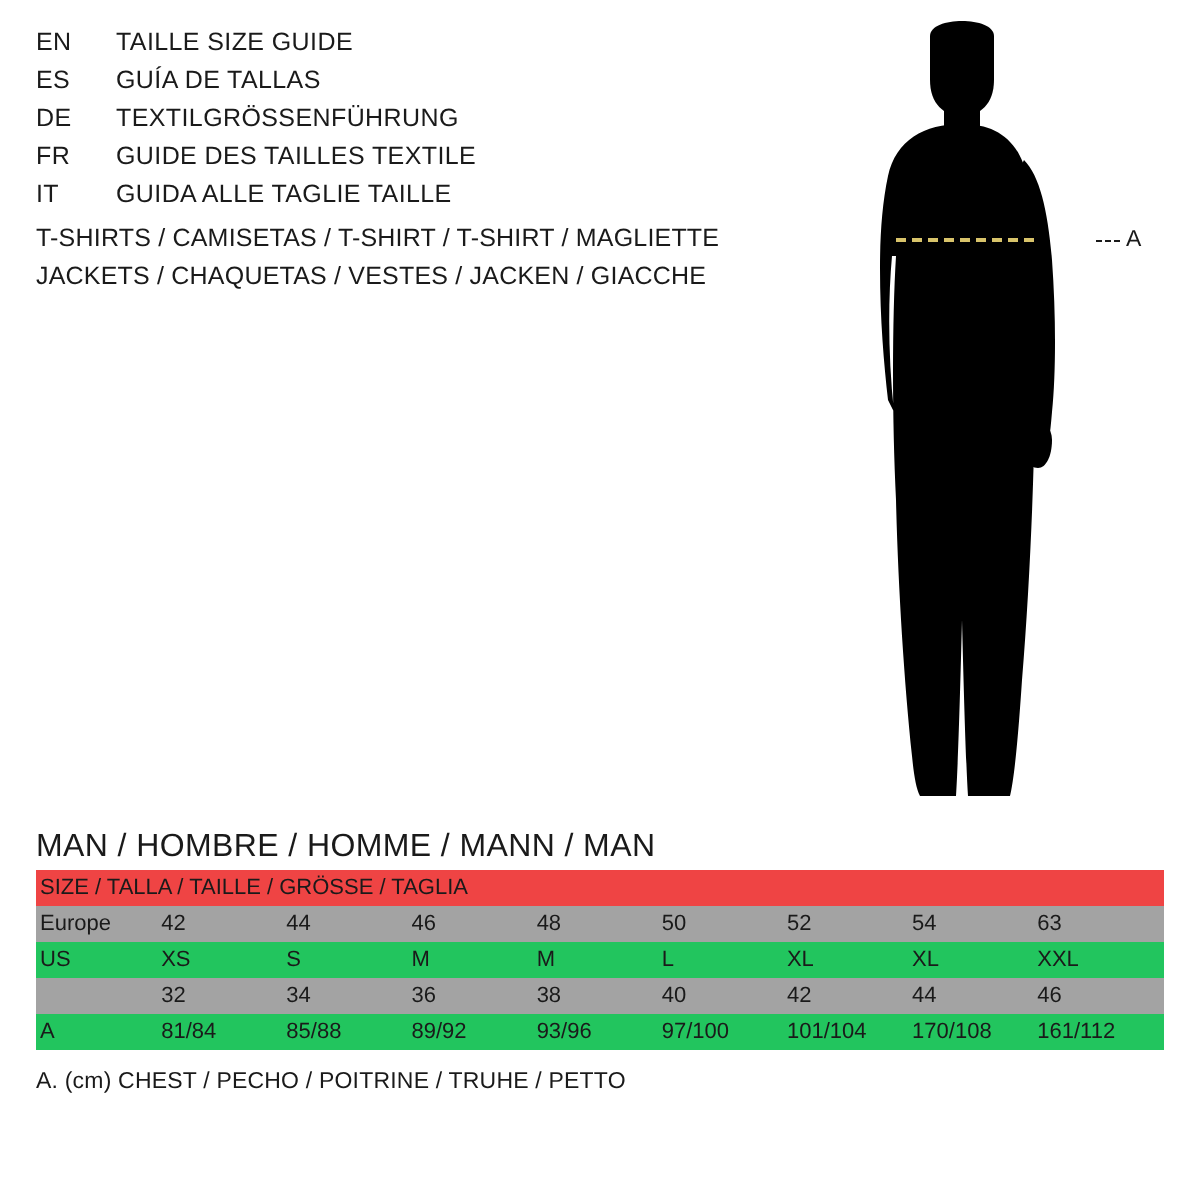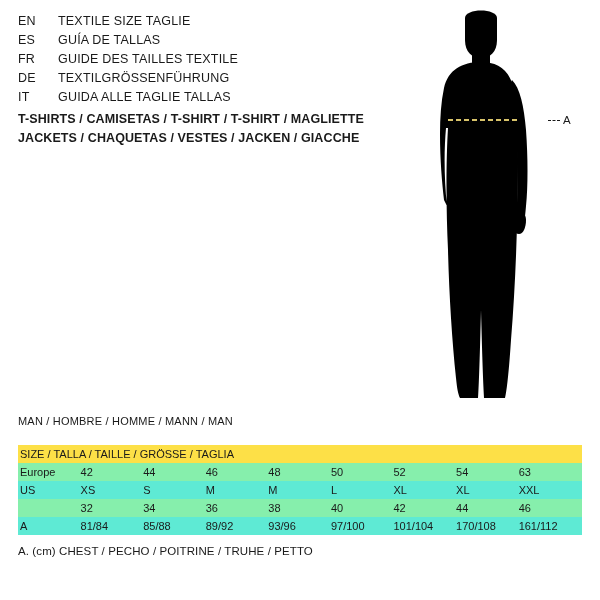--- a/index.html
+++ b/index.html
@@ -45,21 +45,20 @@
     flex: 1 1 auto;
     white-space: nowrap;
   }
 
   
   .cat-block {
     position: absolute;
     left: 18px;
     top: 110px;
     width: 400px;
-    font-weight: bold;
   }
   .cat-line {
     font-size: 12.5px;
     letter-spacing: 0.1px;
     line-height: 19px;
     white-space: nowrap;
     color: #1a1a1a;
   }
 
   
@@ -89,48 +88,48 @@
   }
 
   
   .table-area {
     position: absolute;
     left: 18px;
     top: 415px;
     width: 564px;
   }
   .man-title {
-    font-size: 11px;
+    font-size: 16px;
     letter-spacing: 0.2px;
     color: #1a1a1a;
-    margin-bottom: 18px;
+    margin-bottom: 2px;
     white-space: nowrap;
   }
   table.size-table {
     border-collapse: collapse;
     width: 564px;
     table-layout: fixed;
     font-size: 11px;
     color: #1a1a1a;
   }
   table.size-table td, table.size-table th {
     padding: 0;
     height: 18px;
     text-align: left;
     font-weight: normal;
     vertical-align: middle;
   }
   .row-head {
-    background: #fde047;
+    background: #ef4444;
   }
   .row-light {
-    background: #86efac;
+    background: #a3a3a3;
   }
   .row-mid {
-    background: #5eead4;
+    background: #22c55e;
   }
   .col-label {
     width: 86px;
     padding-left: 2px !important;
   }
   .col-val {
     width: 68px;
   }
   .footnote {
     margin-top: 10px;
@@ -141,37 +140,37 @@
   }
 </style>
 </head>
 <body>
 
 <div class="page">
 
   <div class="lang-block">
     <div class="lang-row">
       <span class="lang-code">EN</span>
-      <span class="lang-text">TEXTILE SIZE TAGLIE</span>
+      <span class="lang-text">TAILLE SIZE GUIDE</span>
     </div>
     <div class="lang-row">
       <span class="lang-code">ES</span>
       <span class="lang-text">GUÍA DE TALLAS</span>
     </div>
     <div class="lang-row">
+      <span class="lang-code">DE</span>
+      <span class="lang-text">TEXTILGRÖSSENFÜHRUNG</span>
+    </div>
+    <div class="lang-row">
       <span class="lang-code">FR</span>
       <span class="lang-text">GUIDE DES TAILLES TEXTILE</span>
     </div>
     <div class="lang-row">
-      <span class="lang-code">DE</span>
-      <span class="lang-text">TEXTILGRÖSSENFÜHRUNG</span>
-    </div>
-    <div class="lang-row">
       <span class="lang-code">IT</span>
-      <span class="lang-text">GUIDA ALLE TAGLIE TALLAS</span>
+      <span class="lang-text">GUIDA ALLE TAGLIE TAILLE</span>
     </div>
   </div>
 
   <div class="cat-block">
     <div class="cat-line">T-SHIRTS / CAMISETAS / T-SHIRT / T-SHIRT / MAGLIETTE</div>
     <div class="cat-line">JACKETS / CHAQUETAS / VESTES / JACKEN / GIACCHE</div>
   </div>
 
   <div class="figure-wrap">
     <svg class="figure-svg" width="200" height="400" viewBox="0 0 200 400">

